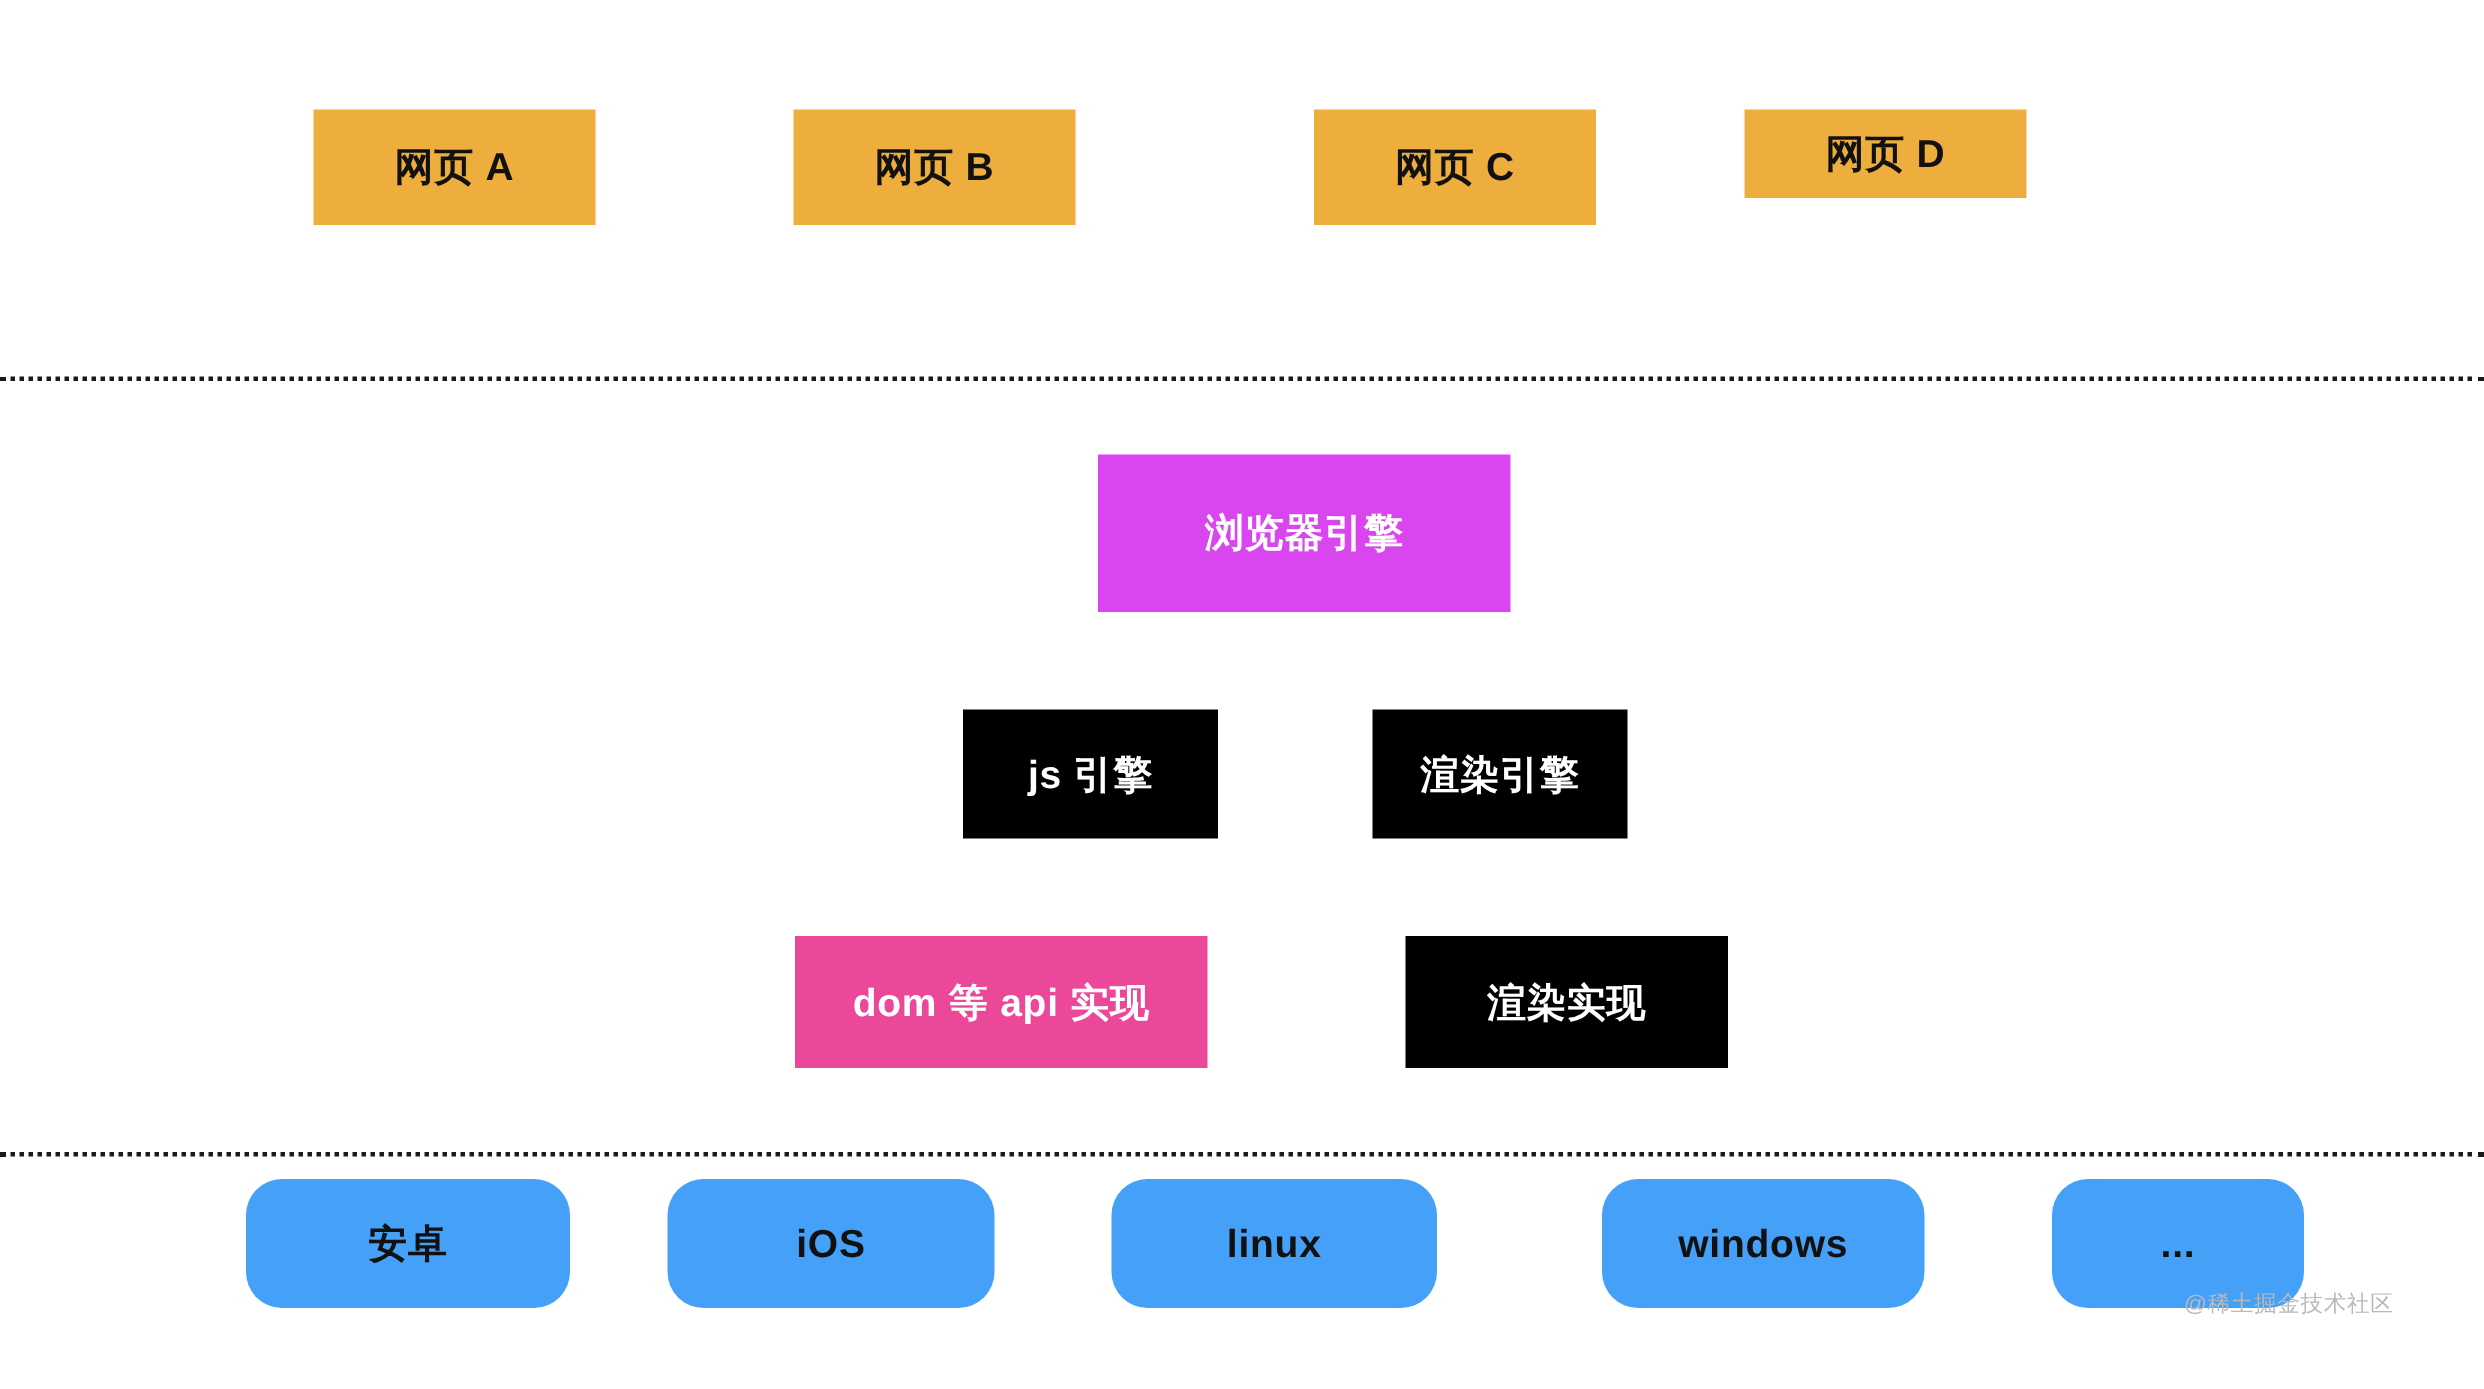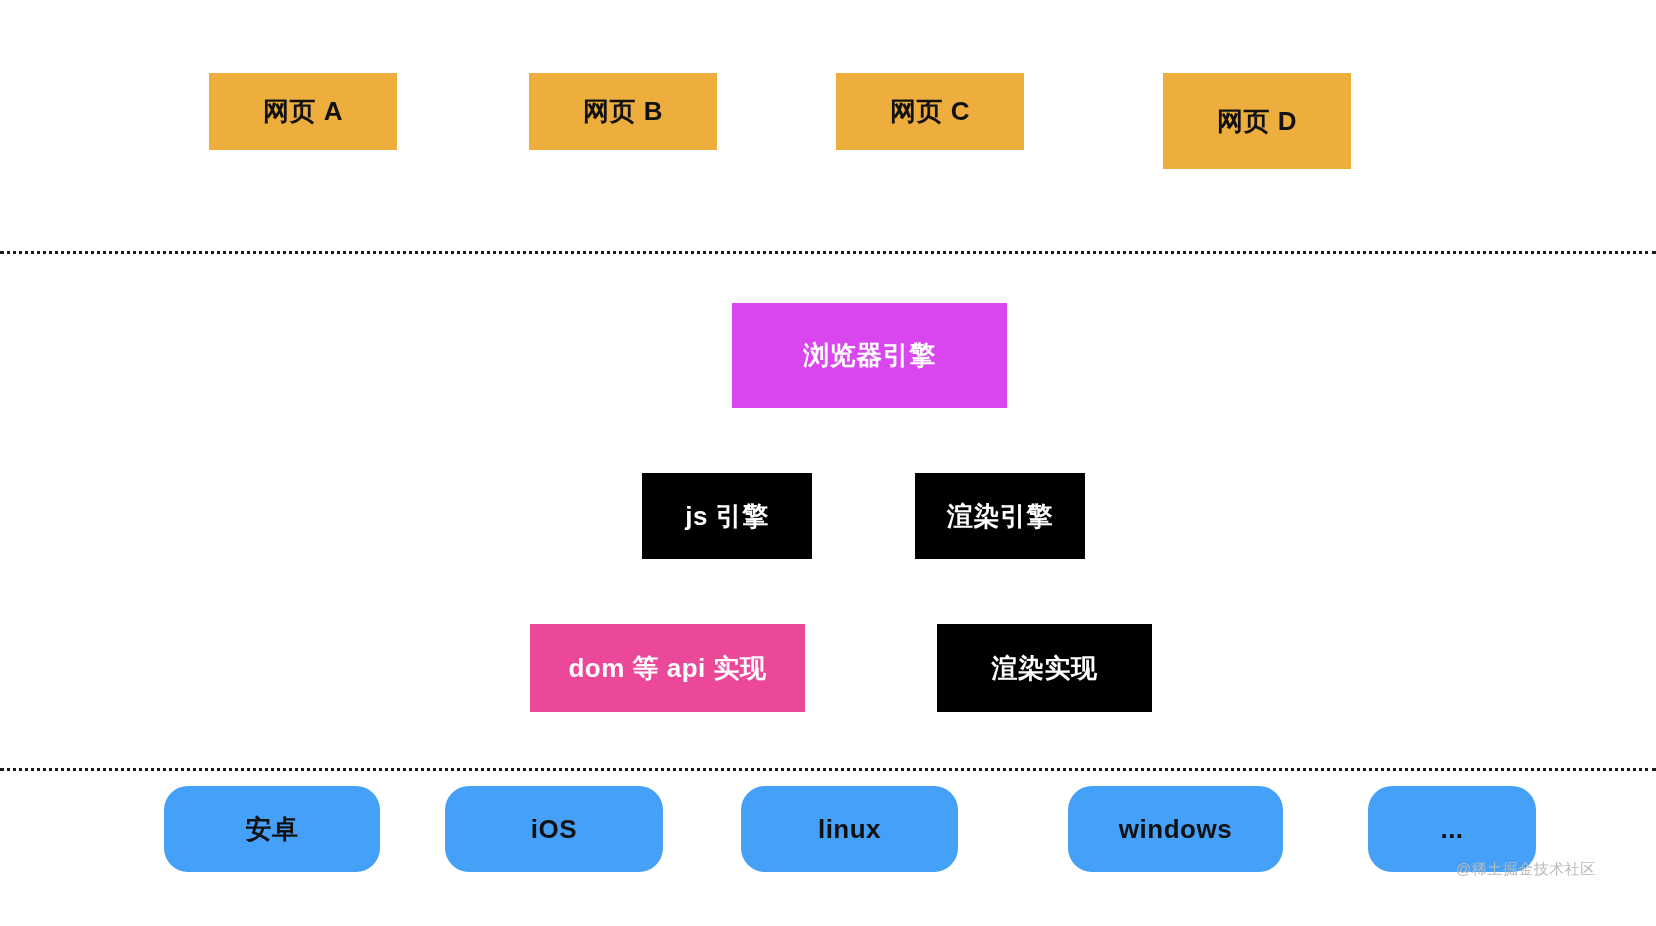--- a/index.html
+++ b/index.html
@@ -62,22 +62,22 @@
   }
 </style>
 </head>
 <body>
 
 <div id="canvas" style="background: rgb(255, 255, 255);">
 
   <div>
     <div class="box box-web" style="left: 209px; top: 73px; width: 188px; height: 77px; background: rgb(238, 174, 62);">网页 A</div>
     <div class="box box-web" style="left: 529px; top: 73px; width: 188px; height: 77px; background: rgb(238, 174, 62);">网页 B</div>
-    <div class="box box-web" style="left: 836px; top: 73px; width: 188px; height: 77px; background: rgb(238, 174, 62);">网页 C</div>
-    <div class="box box-web" style="left: 1163px; top: 73px; width: 188px; height: 96px; background: rgb(238, 174, 62);">网页 D</div>
+    <div class="box box-web" style="left: 876px; top: 73px; width: 188px; height: 77px; background: rgb(238, 174, 62);">网页 C</div>
+    <div class="box box-web" style="left: 1163px; top: 73px; width: 188px; height: 59px; background: rgb(238, 174, 62);">网页 D</div>
   </div>
 
   <div class="divider" style="top: 251px; border-top-color: rgb(26, 26, 26);"></div>
 
   <div>
     <div class="box box-engine" style="left: 732px; top: 303px; width: 275px; height: 105px; background: #d946ef; color: rgb(255, 255, 255);">浏览器引擎</div>
     <div class="box box-engine" style="left: 642px; top: 473px; width: 170px; height: 86px; background: rgb(0, 0, 0); color: rgb(255, 255, 255);">js 引擎</div>
     <div class="box box-engine" style="left: 915px; top: 473px; width: 170px; height: 86px; background: rgb(0, 0, 0); color: rgb(255, 255, 255);">渲染引擎</div>
     <div class="box box-engine" style="left: 530px; top: 624px; width: 275px; height: 88px; background: #ec4899; color: rgb(255, 255, 255);">dom 等 api 实现</div>
     <div class="box box-engine" style="left: 937px; top: 624px; width: 215px; height: 88px; background: rgb(0, 0, 0); color: rgb(255, 255, 255);">渲染实现</div>

